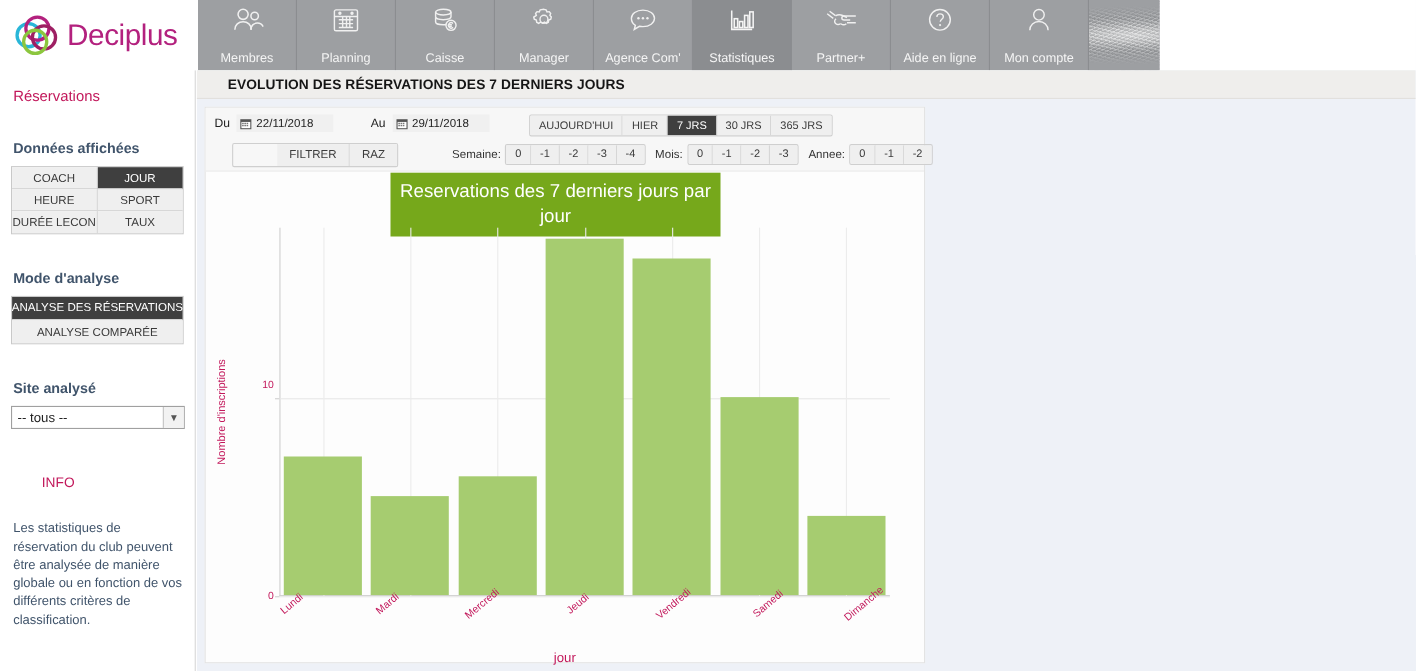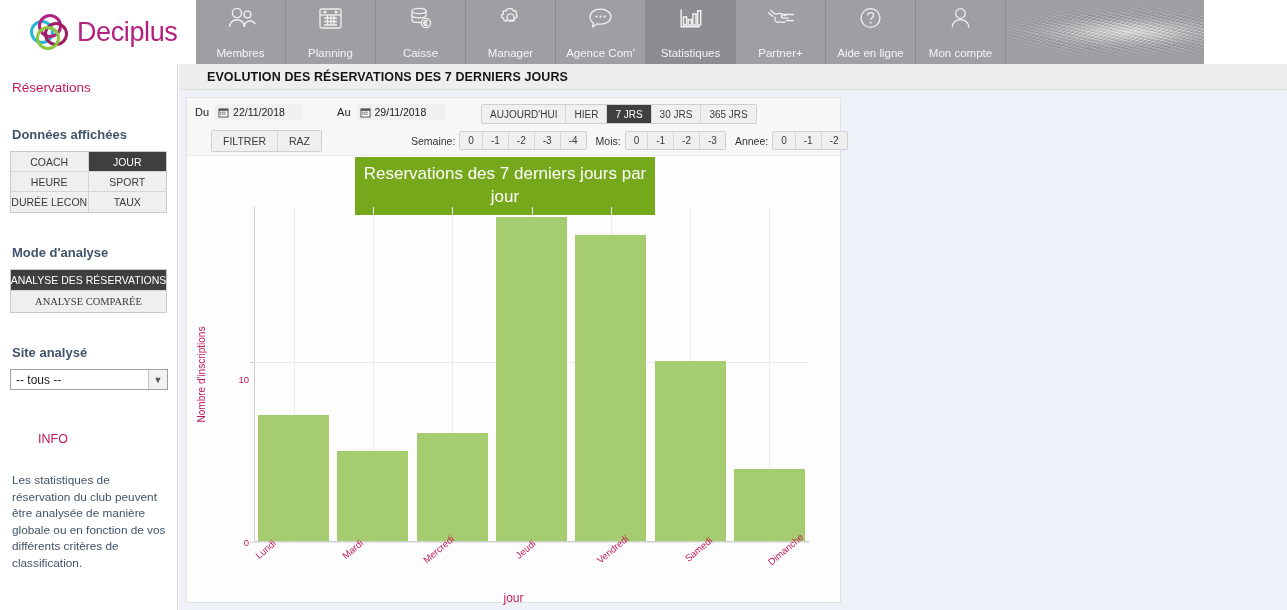--- a/index.html
+++ b/index.html
@@ -7,21 +7,21 @@
     margin: 0; padding: 0;
     width: 1287px; height: 610px;
     overflow: hidden;
     font-family: "Liberation Sans", sans-serif;
     background: #ffffff;
   }
   #app { position: relative; width: 1287px; height: 610px; background: #ffffff; }
 
   
   .topbar {
-    position: absolute; left: 16px; top: 0; width: 1188px; height: 64px;
+    position: absolute; left: 0; top: 0; width: 1054px; height: 64px;
     background: #ffffff; display: flex; align-items: stretch;
   }
   .logo-zone {
     width: 180px; height: 64px; display: flex; align-items: center;
     padding-left: 14px; background: #fff; flex: 0 0 180px;
   }
   .logo-mark { width: 40px; height: 40px; position: relative; flex: 0 0 40px; }
   .logo-mark span { position: absolute; border-radius: 50%; border-width: 3px; border-style: solid; background: transparent; }
   .lc1 { width: 24px; height: 24px; left: 0px;  top: 8px;  border-color: #29b6d8; }
   .lc2 { width: 24px; height: 24px; left: 8px;  top: 2px;  border-color: #b3217e; }
@@ -76,21 +76,21 @@
   .gbtn:nth-child(2n) { border-right: none; }
   .gbtn:nth-child(n+5) { border-bottom: none; }
   .gbtn.active { background: #3f3f3f; color: #ffffff; }
 
   .mode-list { border: 1px solid #c9c9c9; }
   .mbtn {
     height: 21px; font-size: 10.5px; color: #3a3a3a; background: #efefef;
     display: flex; align-items: center; justify-content: center; cursor: pointer;
     border-bottom: 1px solid #d4d4d4; white-space: nowrap;
   }
-  .mbtn:last-child { border-bottom: none; font-family: Liberation Serif, serif; }
+  .mbtn:last-child { border-bottom: none; }
   .mbtn.active { background: #3f3f3f; color: #ffffff; }
 
   .site-select {
     width: 158px; height: 21px; border: 1px solid #a0a0a0; background: #ffffff;
     display: flex; align-items: center; justify-content: space-between;
     font-size: 12px; color: #222; padding: 0 0 0 5px; cursor: pointer;
   }
   .sel-arrow {
     width: 19px; height: 19px; background: #f2f2f2; border-left: 1px solid #c4c4c4;
     display: flex; align-items: center; justify-content: center; color: #555; font-size: 9px;
@@ -129,21 +129,21 @@
   .cal-icon { width: 11px; height: 11px; display: block; }
 
   .btnset { display: flex; border: 1px solid #cfcfcf; border-radius: 2px; overflow: hidden; }
   .sbtn {
     height: 17px; padding: 0 7px; font-size: 10px; color: #3b3b3b; background: #efefef;
     display: flex; align-items: center; justify-content: center; cursor: pointer;
     border-right: 1px solid #d6d6d6; white-space: nowrap;
   }
   .sbtn:last-child { border-right: none; }
   .sbtn.active { background: #3f3f3f; color: #ffffff; }
-  .actionset { position: absolute; left: 16px; top: 0; }
+  .actionset { position: absolute; left: 16px; top: 0; padding-left: 40px; }
   .actionset .sbtn { height: 20px; padding: 0 11px; font-size: 10.5px; }
   .quickset { position: absolute; left: 286px; top: 0; }
   .quickset .sbtn { height: 18px; padding: 0 8px; font-size: 10px; }
   .minilbl { font-size: 10.5px; color: #333; margin-right: 4px; }
   .stepset { display: flex; border: 1px solid #cfcfcf; border-radius: 2px; overflow: hidden; margin-right: 9px; }
   .stepset .sbtn { height: 17px; padding: 0 8px; font-size: 10px; }
   .periodrow { position: absolute; left: 216px; top: 1px; display: flex; align-items: center; }
 
   
   .chart-wrap { position: absolute; left: 0; top: 59px; width: 100%; height: 446px; }
@@ -430,21 +430,21 @@
         <div class="plot">
           <div class="plot-inner" id="plot-inner">
             <div class="axis-y"></div>
             <div class="axis-x"></div>
             <div id="gridlayer">
                 <div class="gridline" style="top: 335px;"></div>
                 <div class="ytickmark" style="top: 335px;"></div>
                 <div class="ytick" style="top: 335px;">0</div>
                 <div class="gridline" style="top: 154.892px;"></div>
                 <div class="ytickmark" style="top: 154.892px;"></div>
-                <div class="ytick" style="top: 172px;">10</div>
+                <div class="ytick" style="top: 143px;">10</div>
               </div>
             <div id="vlinelayer">
                 <div class="vline" style="left: 7.14286%;"></div>
                 <div class="vline" style="left: 21.4286%;"></div>
                 <div class="vline" style="left: 35.7143%;"></div>
                 <div class="vline" style="left: 50%;"></div>
                 <div class="vline" style="left: 64.2857%;"></div>
                 <div class="vline" style="left: 78.5714%;"></div>
                 <div class="vline" style="left: 92.8571%;"></div>
               </div>

